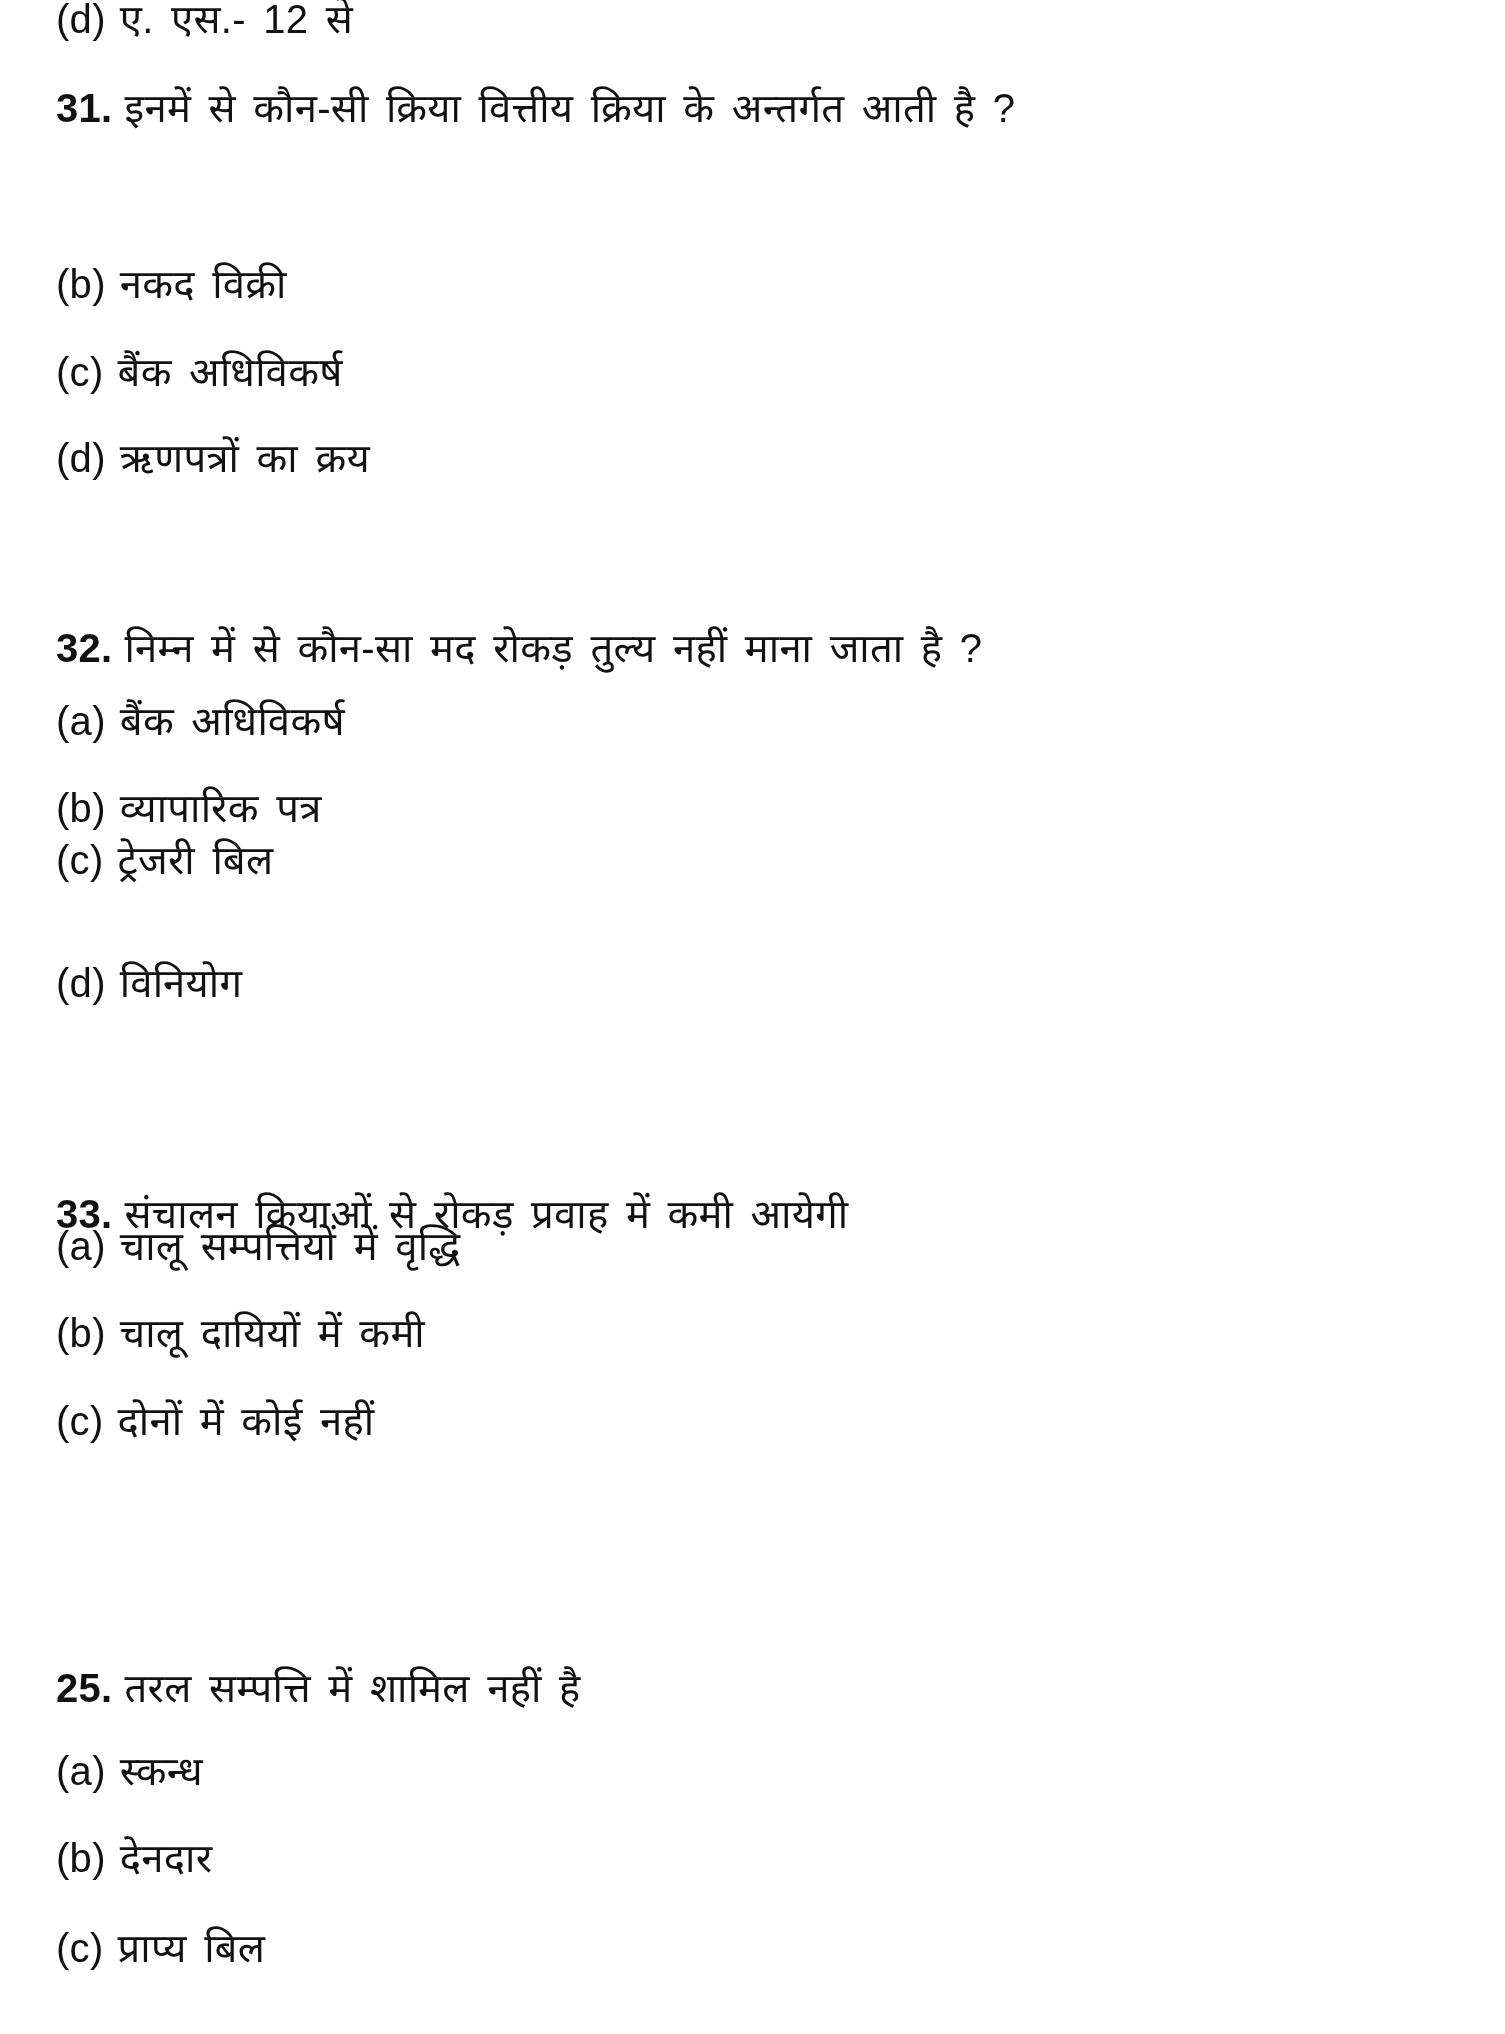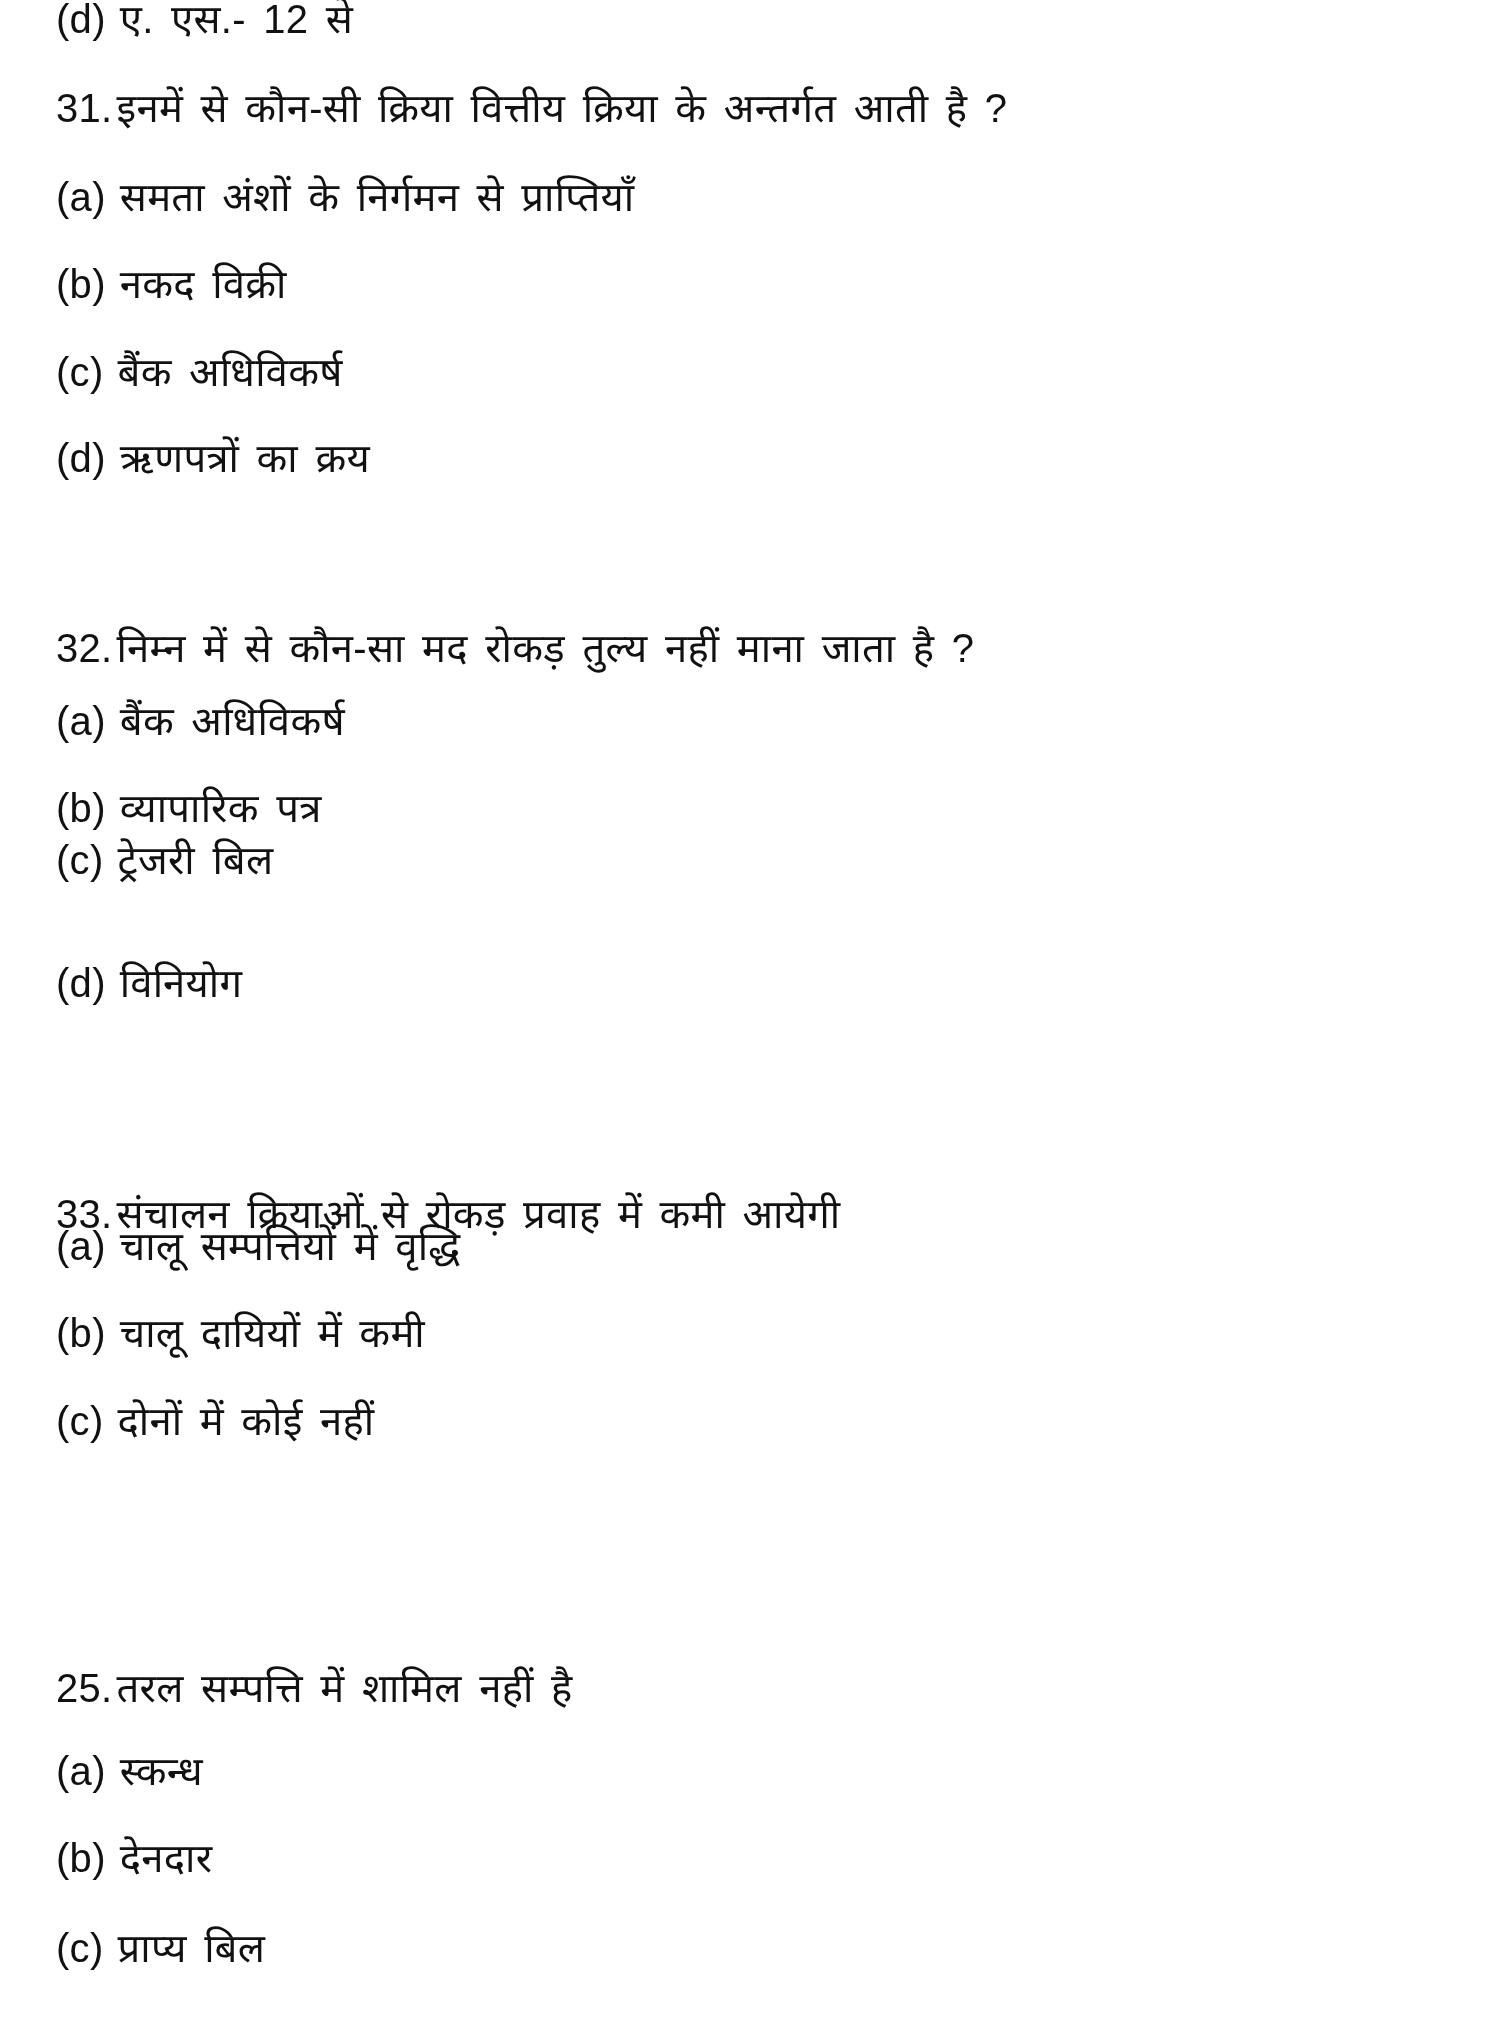--- a/index.html
+++ b/index.html
@@ -31,37 +31,35 @@
     white-space: nowrap;
     word-spacing: 6px;
     letter-spacing: 0.3px;
   }
   .label {
     display: inline-block;
     margin-right: 14px;
   }
   .qnum {
     display: inline-block;
-    margin-right: 4px;
+    margin-right: 12px;
+    font-weight: bold;
   }
 </style>
 </head>
 <body>
 
 <div class="page">
 
   <div class="line" style="top:-9px">
     <span class="label">(d)</span><span>ए. एस.- 12 से</span>
   </div>
 
   <div class="line" style="top:80px">
     <span class="qnum">31.</span><span>इनमें से कौन-सी क्रिया वित्तीय क्रिया के अन्तर्गत आती है ?</span>
-  </div>
-  <div class="line" style="top:169px">
-    <span class="label">(a)</span><span>समता अंशों के निर्गमन से प्राप्तियाँ</span>
   </div>
   <div class="line" style="top:256px">
     <span class="label">(b)</span><span>नकद विक्री</span>
   </div>
   <div class="line" style="top:344px">
     <span class="label">(c)</span><span>बैंक अधिविकर्ष</span>
   </div>
   <div class="line" style="top:430px">
     <span class="label">(d)</span><span>ऋणपत्रों का क्रय</span>
   </div>

